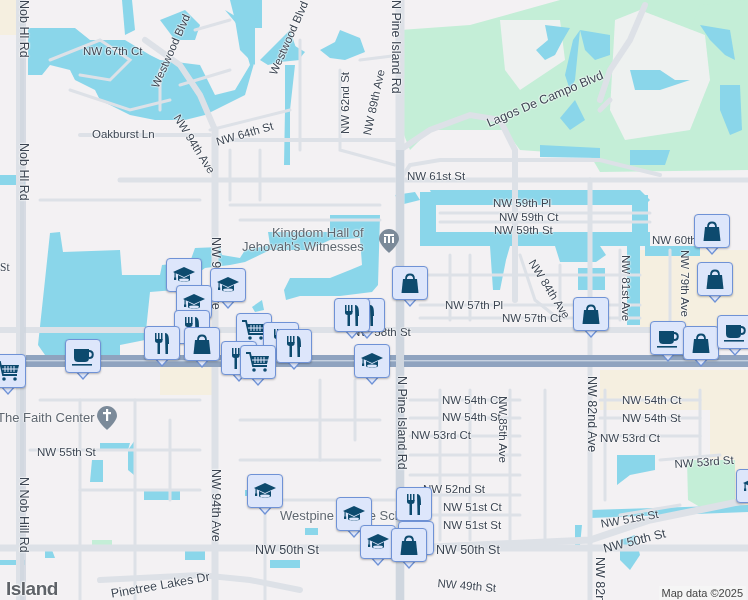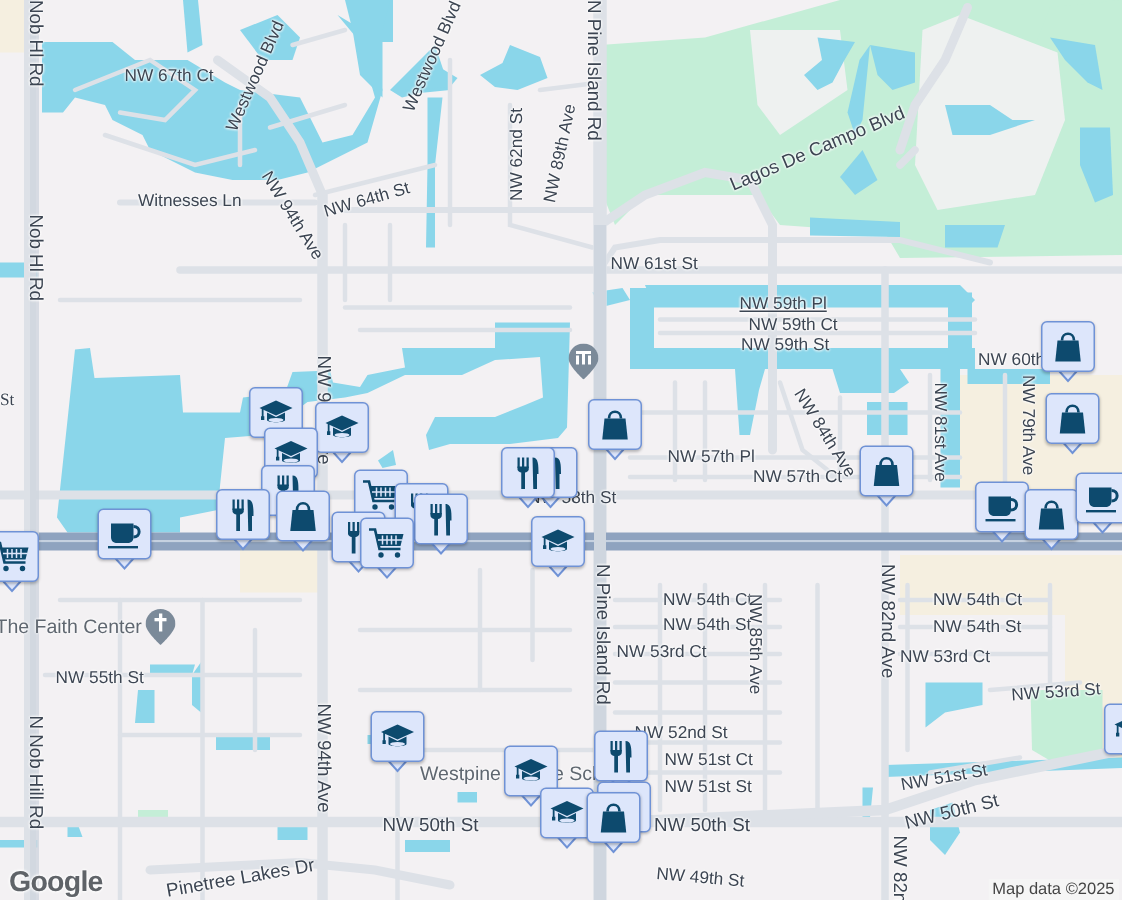--- a/index.html
+++ b/index.html
@@ -180,29 +180,29 @@
     <rect x="0" y="360" width="748" height="1.4" fill="#c6d1e0"></rect>
     <rect x="20" y="0" width="6" height="600" fill="#cfd6df" opacity="0.8"></rect>
     <rect x="396" y="150" width="8" height="450" fill="#cfd6df"></rect>
   </svg>
 
   <div class="lbl" style="left:83px;top:46px;">NW 67th Ct</div>
   <div class="lbl" style="left:150px;top:85px;transform:rotate(-66deg);">Westwood Blvd</div>
   <div class="lbl" style="left:268px;top:72px;transform:rotate(-66deg);">Westwood Blvd</div>
   <div class="lbl big" style="left:30px;top:0px;transform:rotate(90deg);">Nob Hl Rd</div>
   <div class="lbl big" style="left:30px;top:143px;transform:rotate(90deg);">Nob Hl Rd</div>
-  <div class="lbl" style="left:92px;top:129px;">Witnesses Ln</div>
+  <div class="lbl" style="left:92px;top:129px;">Oakburst Ln</div>
   <div class="lbl" style="left:181px;top:113px;transform:rotate(58deg);">NW 94th Ave</div>
   <div class="lbl" style="left:215px;top:137px;transform:rotate(-16deg);">NW 64th St</div>
   <div class="lbl" style="left:340px;top:134px;transform:rotate(-90deg);">NW 62nd St</div>
   <div class="lbl" style="left:362px;top:134px;transform:rotate(-78deg);">NW 89th Ave</div>
   <div class="lbl big" style="left:402px;top:0px;transform:rotate(90deg);">N Pine Island Rd</div>
   <div class="lbl big" style="left:485px;top:118px;transform:rotate(-23deg);">Lagos De Campo Blvd</div>
   <div class="lbl" style="left:407px;top:171px;">NW 61st St</div>
-  <div class="lbl" style="left:493px;top:198px;text-decoration:underline;">NW 59th Pl</div>
+  <div class="lbl" style="left:493px;top:198px;">NW 59th Pl</div>
   <div class="lbl" style="left:499px;top:212px;">NW 59th Ct</div>
   <div class="lbl" style="left:494px;top:225px;">NW 59th St</div>
   <div class="lbl" style="left:652px;top:235px;">NW 60th St</div>
   <div class="lbl" style="left:536px;top:258px;transform:rotate(58deg);">NW 84th Ave</div>
   <div class="lbl" style="left:631px;top:255px;transform:rotate(90deg);">NW 81st Ave</div>
   <div class="lbl" style="left:690px;top:250px;transform:rotate(90deg);">NW 79th Ave</div>
   <div class="lbl" style="left:445px;top:300px;">NW 57th Pl</div>
   <div class="lbl" style="left:502px;top:313px;">NW 57th Ct</div>
   <div class="lbl" style="left:352px;top:327px;">NW 58th St</div>
   <div class="lbl big" style="left:222px;top:237px;transform:rotate(90deg);">NW 94th Ave</div>
@@ -224,20 +224,24 @@
   <div class="lbl big" style="left:436px;top:544px;">NW 50th St</div>
   <div class="lbl big" style="left:602px;top:543px;transform:rotate(-14deg);">NW 50th St</div>
   <div class="lbl" style="left:438px;top:578px;transform:rotate(5deg);">NW 49th St</div>
   <div class="lbl" style="left:37px;top:447px;">NW 55th St</div>
   <div class="lbl big" style="left:30px;top:477px;transform:rotate(90deg);">N Nob Hill Rd</div>
   <div class="lbl big" style="left:222px;top:469px;transform:rotate(90deg);">NW 94th Ave</div>
   <div class="lbl big" style="left:110px;top:588px;transform:rotate(-10deg);">Pinetree Lakes Dr</div>
   <div class="lbl big" style="left:606px;top:557px;transform:rotate(90deg);">NW 82nd Ave</div>
   <div class="lbl" style="left:0px;top:262px;font-family:Liberation Serif, serif;">St</div>
 
+  <div class="poi-name" style="left:256px;top:226px;text-align:right;">
+    <div>Kingdom Hall of</div>
+    <div style="margin-left:-14px;">Jehovah's Witnesses</div>
+  </div>
   <div class="landmark" style="left:379px;top:229px;">
     <svg width="20" height="24" viewBox="0 0 20 24">
         <path d="M10 0 C4.5 0 0 4.5 0 10 C0 15 10 24 10 24 C10 24 20 15 20 10 C20 4.5 15.5 0 10 0 Z" fill="#7b8a99"></path>
         <rect x="5" y="8" width="2" height="6" fill="#fff"></rect>
         <rect x="9" y="6" width="2" height="8" fill="#fff"></rect>
         <rect x="13" y="8" width="2" height="6" fill="#fff"></rect>
         <rect x="5" y="5" width="10" height="2" fill="#fff"></rect>
       </svg>
   </div>
 
@@ -656,15 +660,15 @@
               <path d="M7 13 L7 18 C7 20 19 20 19 18 L19 13 L13 16 Z" fill="#0d4a6e"></path>
               <ellipse cx="13" cy="18" rx="5" ry="1.4" fill="#dde6fb"></ellipse>
               <rect x="3.5" y="10" width="1.2" height="6" fill="#0d4a6e"></rect>
               <rect x="3" y="15.5" width="2.2" height="2.5" fill="#0d4a6e"></rect>
             </svg>
           </span>
         </div>
       </div>
     </div>
 
-  <div class="google-logo">Google</div>
+  <div class="google-logo">Island</div>
   <div class="attrib">Map data ©2025</div>
 </div>
 
 </body></html>

